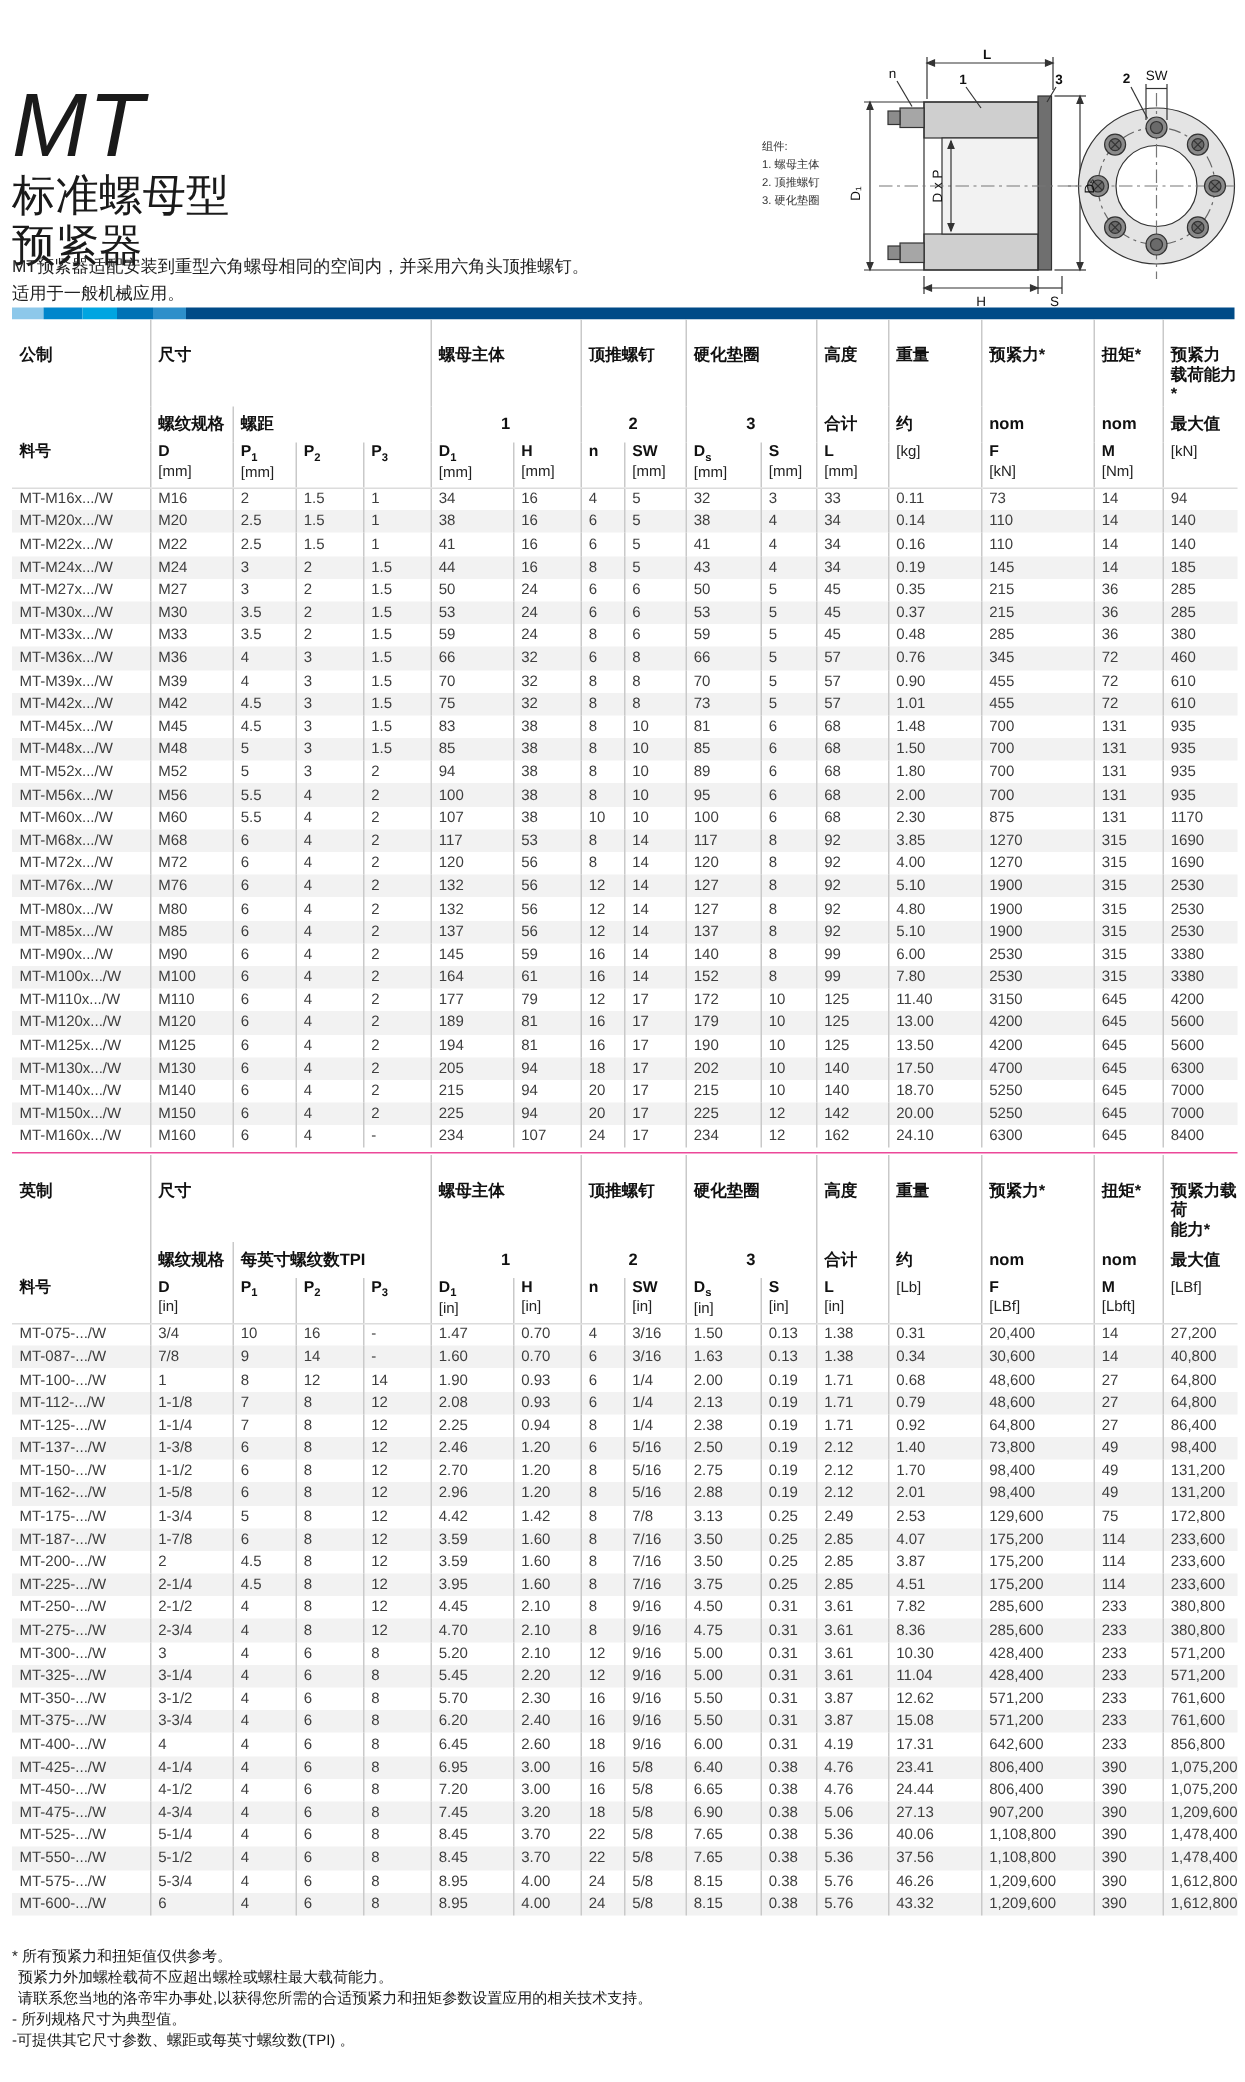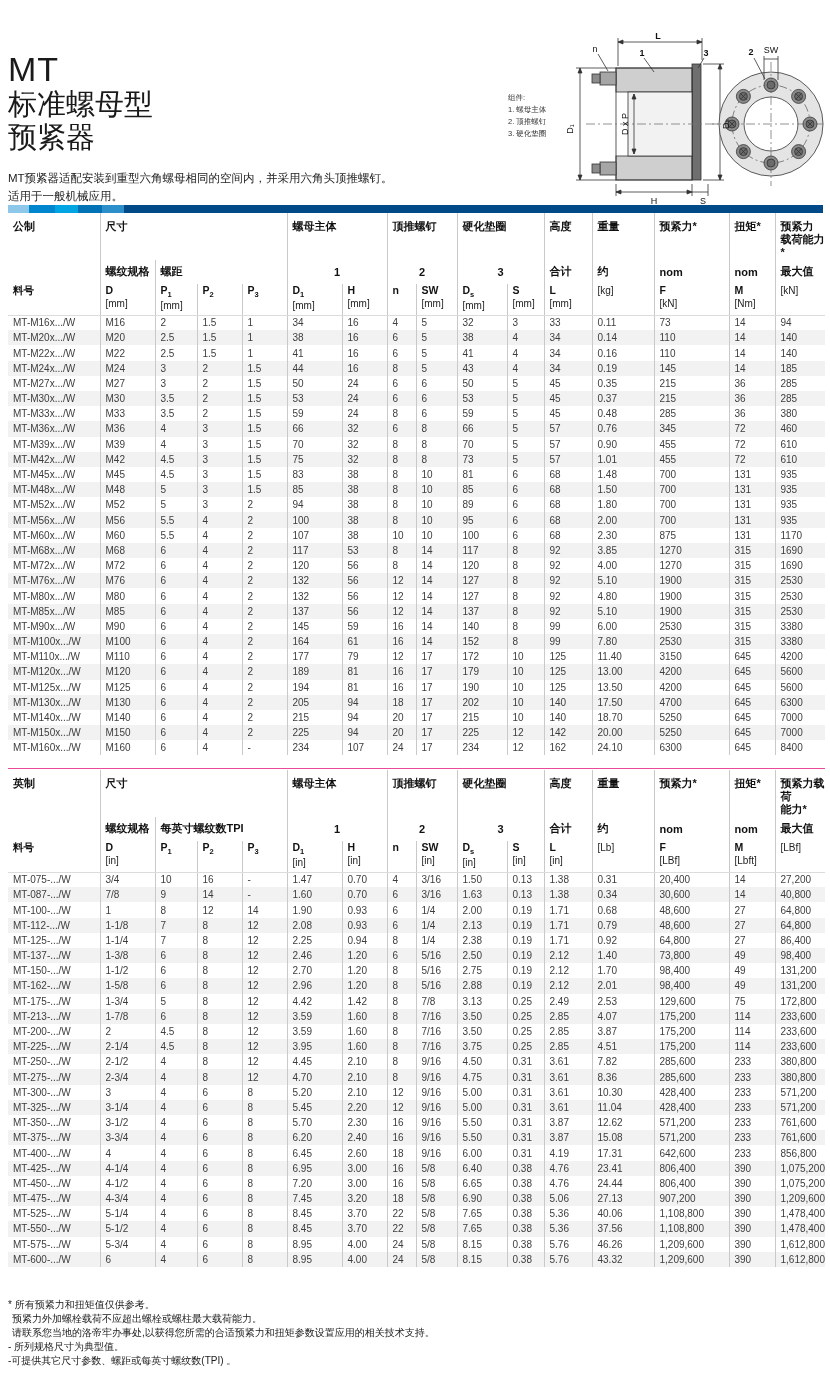--- a/index.html
+++ b/index.html
@@ -2,21 +2,21 @@
 <html><head>
 <meta charset="utf-8">
 <style>
   * { margin:0; padding:0; box-sizing:border-box; }
   html,body { width:830px; height:1388px; background:#ffffff; overflow:hidden;
               font-family:"Liberation Sans","DejaVu Sans",sans-serif; color:#222; }
   .abs { position:absolute; }
 
   
   #title-block { left:8px; top:52px; }
-  #main-title { font-size:34px; font-weight:400; letter-spacing:1px; color:#1a1a1a; line-height:1.05; }
+  #main-title { font-size:60px; font-weight:400; letter-spacing:1px; color:#1a1a1a; line-height:1.05;font-style:italic; }
   .subtitle { font-size:29px; font-weight:400; color:#1a1a1a; line-height:1.15; }
   #description { left:8px; top:170px; font-size:11.5px; color:#222; line-height:1.55; }
 
   
   #legend { left:508px; top:92px; font-size:7.5px; color:#333; line-height:1.6; }
 
   
   #drawing { left:558px; top:28px; }
 
   
@@ -24,21 +24,21 @@
   #accent-bar span { display:block; height:100%; }
 
   
   .dtable { border-collapse:collapse; table-layout:fixed; width:815px; }
   .dtable th, .dtable td { border-left:1px solid #c9c9c9; padding:0 0 0 5px;
                            text-align:left; vertical-align:middle; white-space:nowrap;
                            font-size:10px; overflow:visible; }
   .dtable th:first-child, .dtable td:first-child { border-left:none; }
   .dtable thead th { color:#111; background:#fff; }
   .dtable thead tr.hr1 th { font-weight:bold; font-size:11px; vertical-align:top;
-                            padding-top:7px; white-space:pre-line; line-height:1.2; }
+                            padding-top:18px; white-space:pre-line; line-height:1.2; }
   .dtable thead tr.hr2 th { font-weight:bold; font-size:11px; height:24px; }
   .dtable thead tr.hr3 th { font-weight:bold; font-size:10.5px; vertical-align:top;
                             line-height:1.25; padding-bottom:2px; border-bottom:1px solid #dcdcdc; }
   .dtable thead tr.hr1 th { height:32px; }
   .dtable thead tr.hr3 th .unit { font-weight:normal; font-size:10px; color:#222; }
   .dtable thead th.ctr { text-align:center; padding-left:0; }
   .dtable td { height:15.2px; color:#3d3d3d; }
   .dtable tbody tr:nth-child(even) td { background:#f2f2f2; }
   sub { font-size:7.5px; }
 
@@ -1028,21 +1028,21 @@
           <td>7/8</td>
           <td>3.13</td>
           <td>0.25</td>
           <td>2.49</td>
           <td>2.53</td>
           <td>129,600</td>
           <td>75</td>
           <td>172,800</td>
         </tr>
         <tr>
-          <td>MT-213-.../W</td>
+          <td>MT-187-.../W</td>
           <td>1-7/8</td>
           <td>6</td>
           <td>8</td>
           <td>12</td>
           <td>3.59</td>
           <td>1.60</td>
           <td>8</td>
           <td>7/16</td>
           <td>3.50</td>
           <td>0.25</td>

